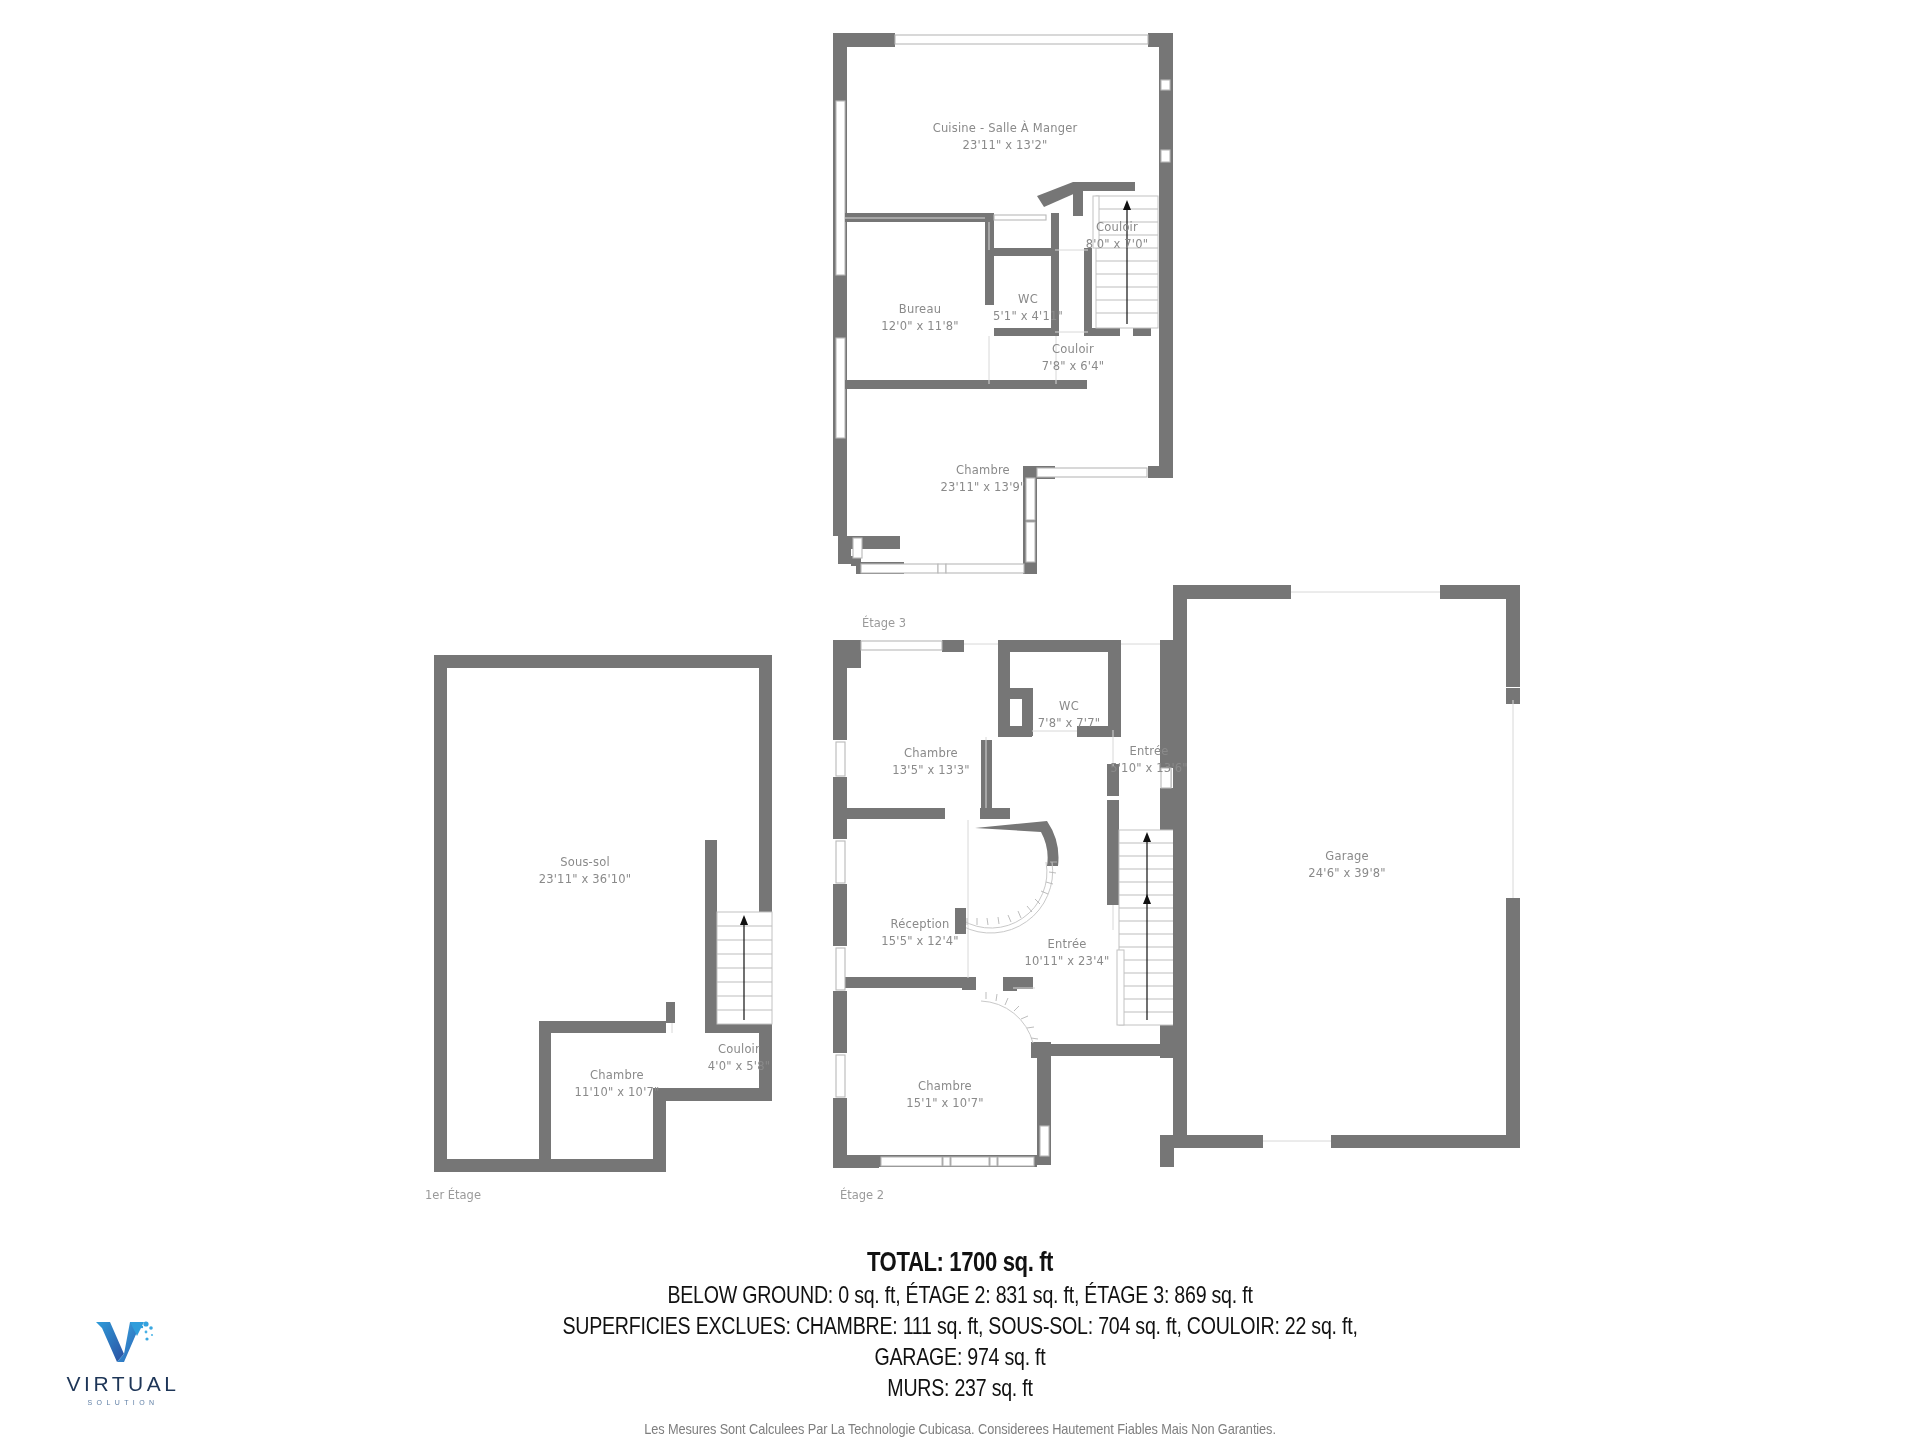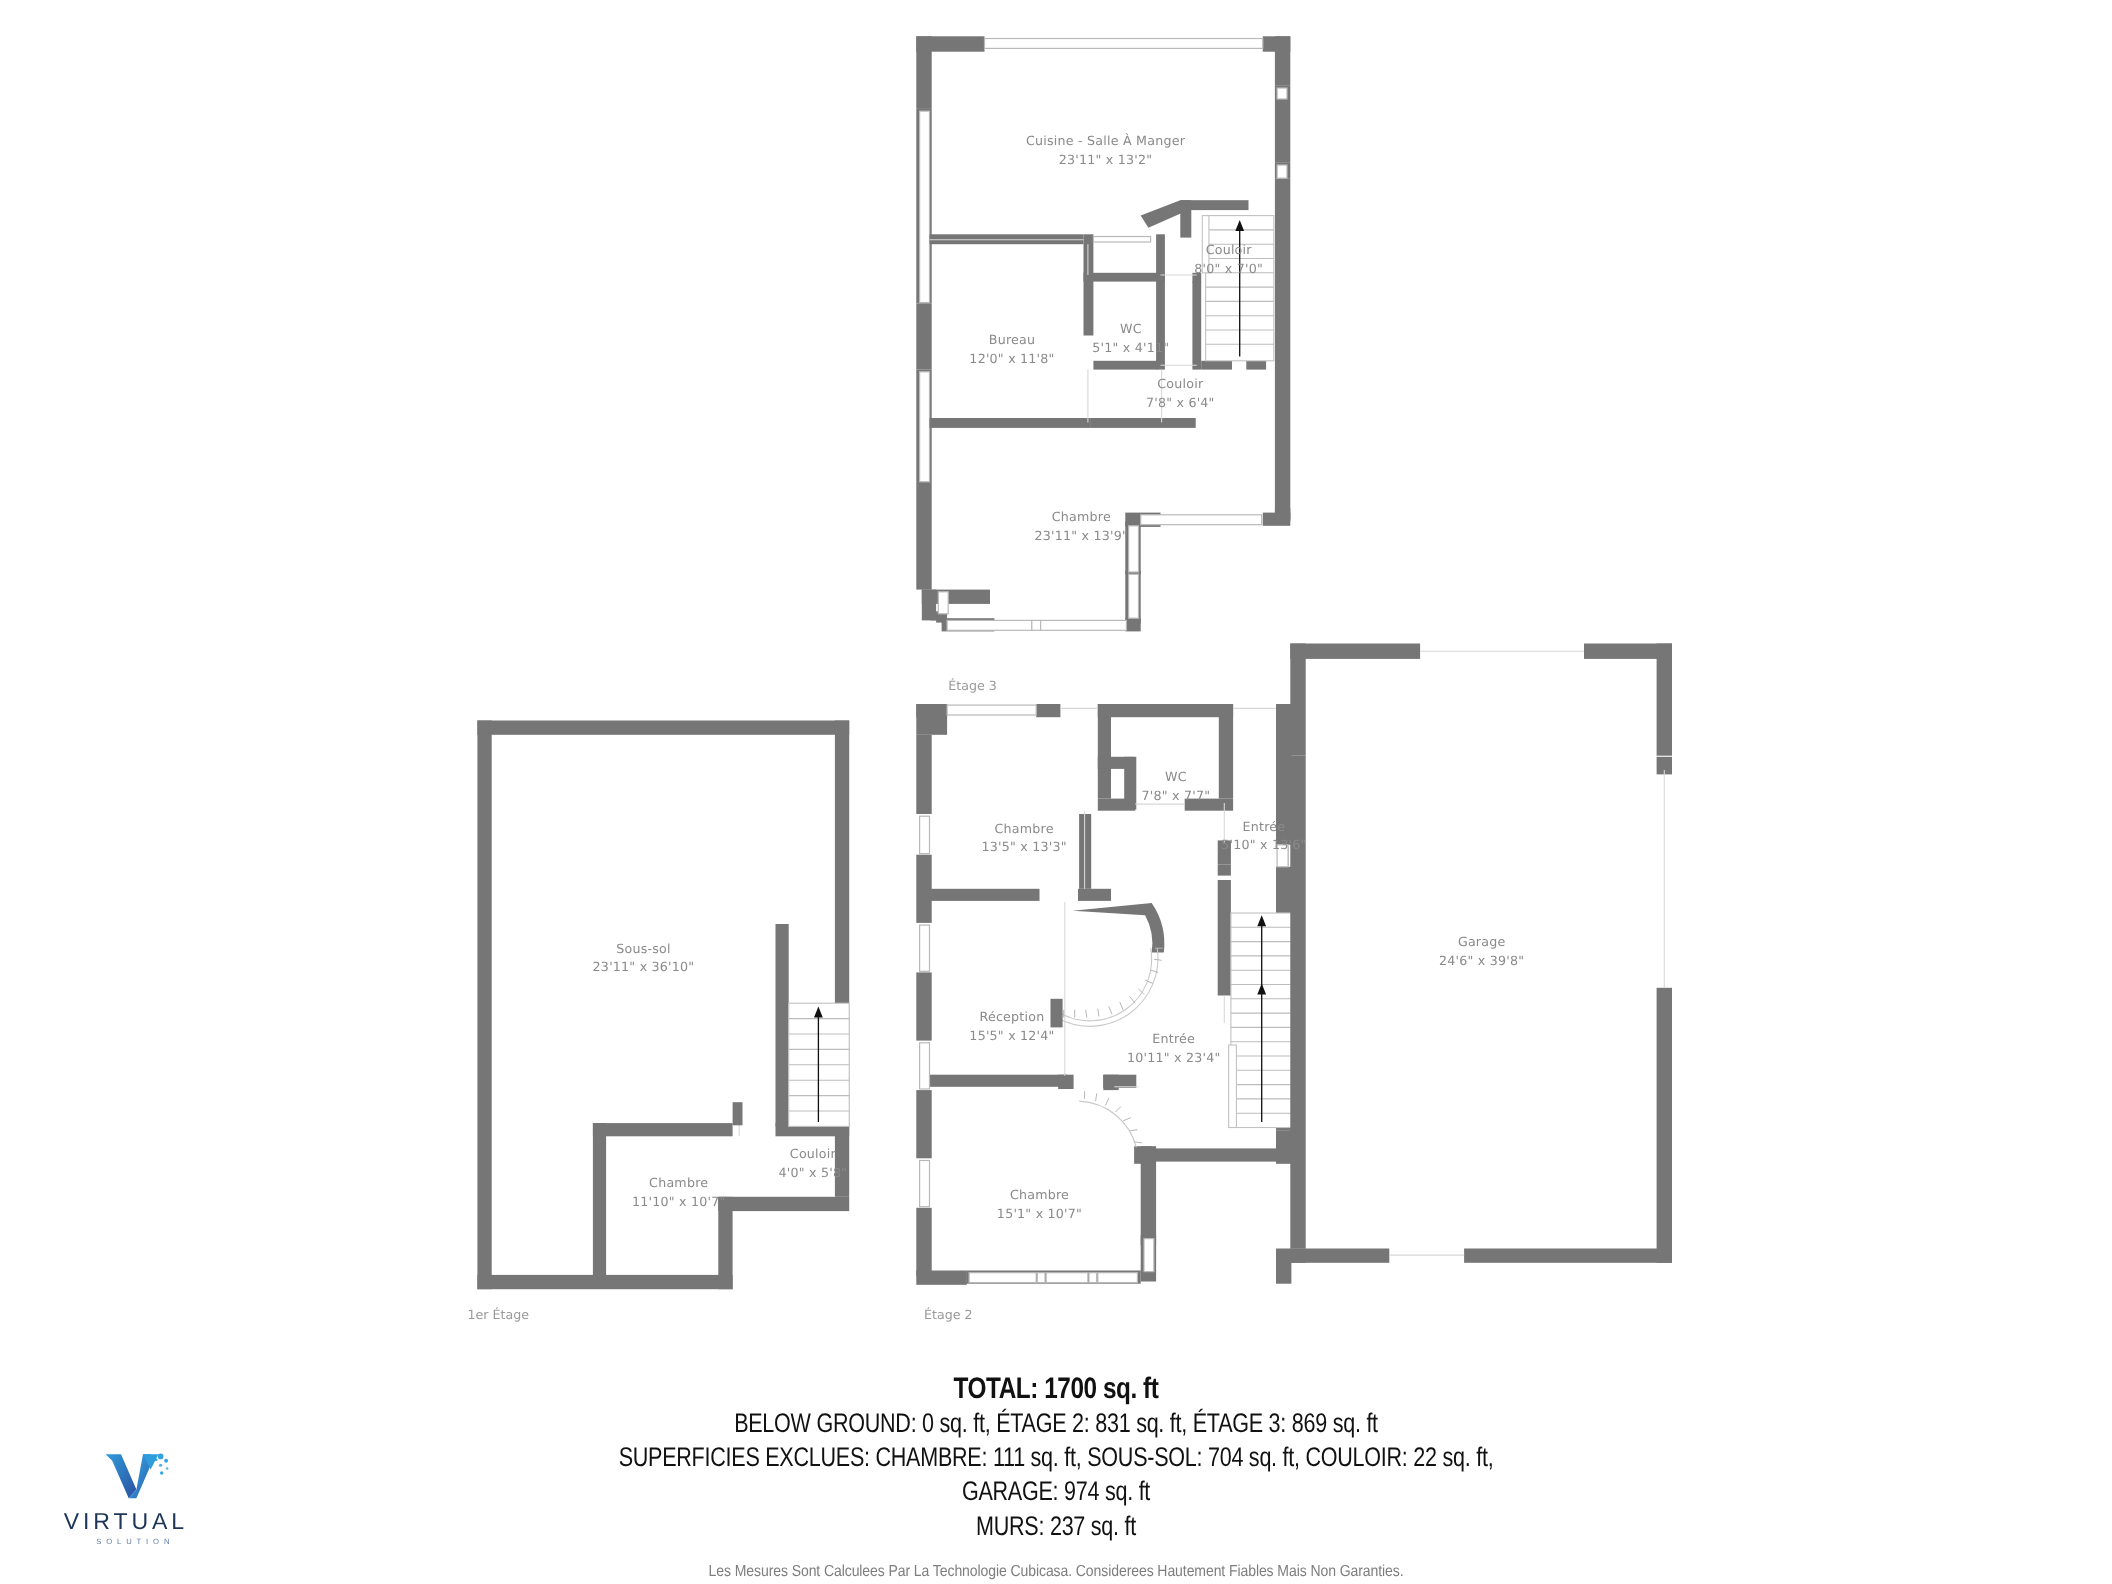--- a/index.html
+++ b/index.html
@@ -97,21 +97,21 @@
     left: 58px;
     top: 1318px;
     width: 130px;
     height: 92px;
   }
   #logo .brand-name {
     font-family: "Liberation Sans", sans-serif;
     font-size: 21px;
     letter-spacing: 3.5px;
     color: #1d3557;
-    text-align: left;
+    text-align: center;
     margin-top: 2px;
     font-weight: 400;
   }
   #logo .brand-sub {
     font-family: "Liberation Sans", sans-serif;
     font-size: 7px;
     letter-spacing: 4.4px;
     color: #5f7fa5;
     text-align: center;
     margin-top: 3px;

